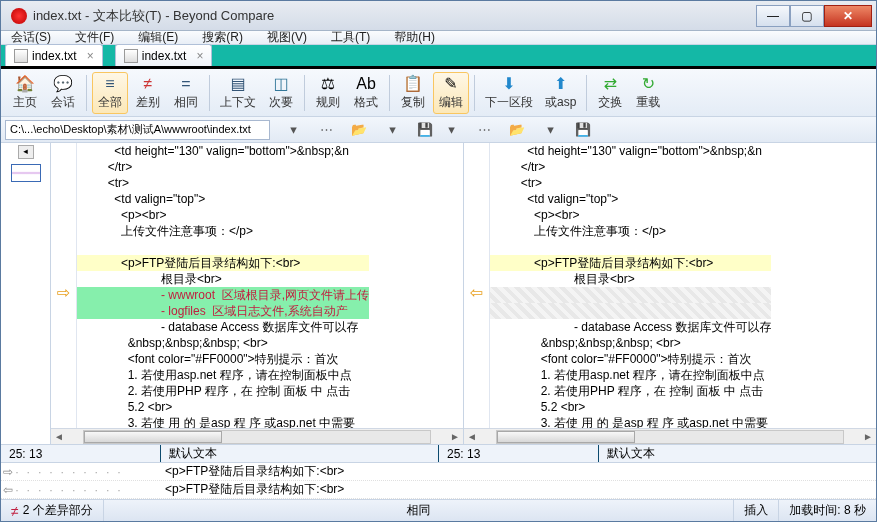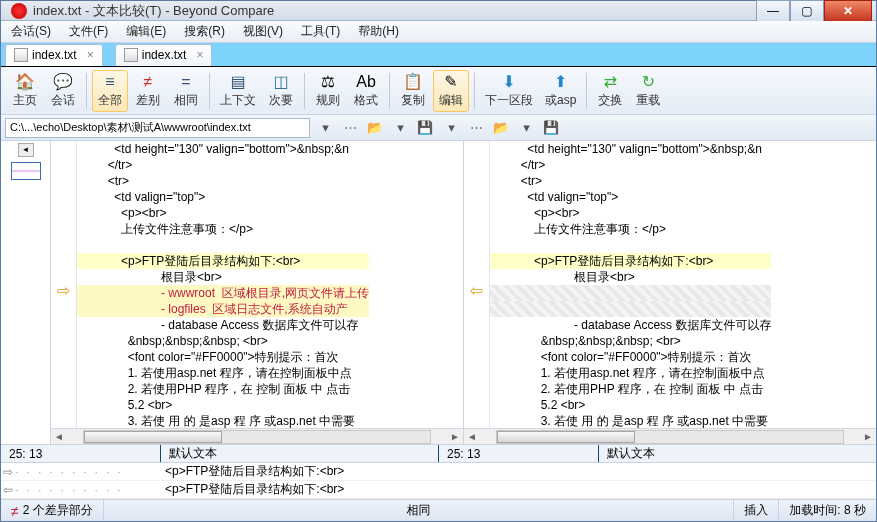--- a/index.html
+++ b/index.html
@@ -1,53 +1,53 @@
 <!DOCTYPE html>
 <html><head>
 <meta charset="utf-8">
 <style>
 *{margin:0;padding:0;box-sizing:border-box;font-family:"Microsoft YaHei","SimSun",Tahoma,sans-serif;font-size:12px}
 body{background:#fff;overflow:hidden}
 .window{width:877px;height:522px;border:1px solid #5a7aa0;background:#fff;display:flex;flex-direction:column}
-.titlebar{height:20px;background:linear-gradient(#e8ecf2,#d4dce8);display:flex;align-items:center;padding:0 4px;border-bottom:1px solid #a5b5c8}
+.titlebar{height:30px;background:linear-gradient(#e8ecf2,#d4dce8);display:flex;align-items:center;padding:0 4px;border-bottom:1px solid #a5b5c8}
 .titlebar-icon{width:16px;height:16px;margin:0 6px;background:radial-gradient(circle,#f33,#b00);border-radius:50%}
 .titlebar-text{flex:1;color:#333;font-size:13px}
 .winbtns{display:flex;gap:0}
 .winbtn{width:34px;height:22px;border:1px solid #8aa0c0;background:linear-gradient(#f5f8fc,#d6e0ee);display:flex;align-items:center;justify-content:center;font-family:Arial}
 .winbtn.close{width:48px;background:linear-gradient(#e86,#c53420);border-color:#a02012;color:#fff;font-weight:bold}
-.menubar{height:22px;background:linear-gradient(#fafcfe,#e8eef6);border-bottom:1px solid #c8d4e4;display:flex;align-items:center;padding:0 6px;gap:10px}
+.menubar{height:14px;background:linear-gradient(#fafcfe,#e8eef6);border-bottom:1px solid #c8d4e4;display:flex;align-items:center;padding:0 6px;gap:16px}
 .menuitem{color:#222;padding:2px 4px}
-.tabbar{height:24px;background:#7dd3fc;border-bottom:1px solid #000000;display:flex;align-items:center;padding:0 4px}
+.tabbar{height:24px;background:#14b8a6;border-bottom:3px solid #000000;display:flex;align-items:flex-end;padding:0 4px}
 .doctab{height:22px;border:1px solid #b0c0d8;border-bottom:none;background:linear-gradient(#fff,#f0f4fa);display:flex;align-items:center;padding:0 8px;margin-right:2px;border-radius:3px 3px 0 0;gap:4px}
 .doctab.active{background:#fff}
 .doctab .ico{width:14px;height:14px;background:linear-gradient(#fff,#ddd);border:1px solid #999;position:relative}
 .doctab .x{margin-left:6px;color:#888;font-family:Arial}
 .toolbar{height:48px;background:linear-gradient(#f6f9fd,#e4ecf6);border-bottom:1px solid #c8d4e4;display:flex;align-items:center;padding:0 6px;gap:2px}
 .tbtn{height:42px;min-width:36px;border:1px solid transparent;display:flex;flex-direction:column;align-items:center;justify-content:center;padding:2px 4px;border-radius:3px;gap:1px}
 .tbtn:hover,.tbtn.hot{border:1px solid #f9c660;background:linear-gradient(#fef7e6,#fce8b8)}
 .tbtn .ic{width:20px;height:20px;display:flex;align-items:center;justify-content:center;font-size:16px}
 .tbtn .lb{font-size:12px;color:#333}
 .tsep{width:1px;height:36px;background:#c0ccdc;margin:0 3px}
 .pathbar{height:26px;background:linear-gradient(#f2f6fc,#e2eaf4);border-bottom:1px solid #c8d4e4;display:flex;align-items:center}
-.pathhalf{flex:1;display:flex;align-items:center;gap:7px;padding:0 4px}
+.pathhalf{flex:1;display:flex;align-items:center;gap:15px;padding:0 4px}
 .pathinput{flex:1;height:20px;border:1px solid #a8b8d0;background:#fff;padding:0 4px;font-size:11px}
 .ibtn{width:18px;height:18px;display:flex;align-items:center;justify-content:center;font-size:13px;color:#555}
 .main{flex:1;display:flex;min-height:0}
 .thumbcol{width:50px;border-right:1px solid #c8d4e4;background:#fff;display:flex;flex-direction:column;align-items:center;padding-top:2px}
 .thumbcol .th{width:30px;height:18px;border:1px solid #3a6ab5;margin-top:5px;background:linear-gradient(to bottom,#fff 40%,#e6c8f0 45%,#e6c8f0 55%,#fff 60%)}
 .panes{flex:1;display:flex;min-height:0}
 .pane{flex:1;display:flex;flex-direction:column;min-width:0;border-right:1px solid #c8d4e4}
 .pane:last-child{border-right:none}
 .gutter{width:26px;background:#fff;border-right:1px solid #e0e6f0;display:flex;flex-direction:column;align-items:center}
 .arrow-r{margin-top:140px;color:#e8a020;font-size:16px}
 .arrow-l{margin-top:140px;color:#e8a020;font-size:16px}
 .code{flex:1;overflow:hidden;background:#fff;font-family:"NSimSun","SimSun",Consolas,monospace;font-size:13px;line-height:16px;white-space:pre;color:#000;position:relative}
 .codeinner{position:absolute;top:0;left:0}
 .cl{height:16px;padding-left:4px}
-.diffdel{background:#fef9c3;color:#c02040}
+.diffdel{background:#86efac;color:#c02040}
 .diffmiss{background:repeating-linear-gradient(45deg,#f4f4f4 0,#f4f4f4 4px,#e8e8e8 4px,#e8e8e8 8px)}
 .curline{background:#ffffc8}
 .hscroll{height:16px;background:#f0f0f0;border-top:1px solid #d0d8e4;display:flex;align-items:center}
 .hscroll .tk{flex:1;height:14px;background:#e8e8e8;border:1px solid #c8c8c8;margin:0 16px;position:relative}
 .hscroll .th2{position:absolute;left:0;width:40%;height:100%;background:linear-gradient(#f8f8f8,#d8d8d8);border:1px solid #a8a8a8}
 .hscroll .ar{width:16px;text-align:center;color:#666;font-size:10px}
 .stbar{height:18px;background:#eef3fa;border-top:1px solid #c8d4e4;display:flex;align-items:center;font-size:11px}
 .stcell{padding:0 8px;border-right:1px solid #0c4a6e;height:100%;display:flex;align-items:center}
 .bottompane{background:#fff;border-top:1px solid #c8d4e4}
 .brow{height:18px;display:flex;align-items:center;font-family:"NSimSun","SimSun",Consolas,monospace;font-size:12px;border-bottom:1px dotted #e0e0e0}

